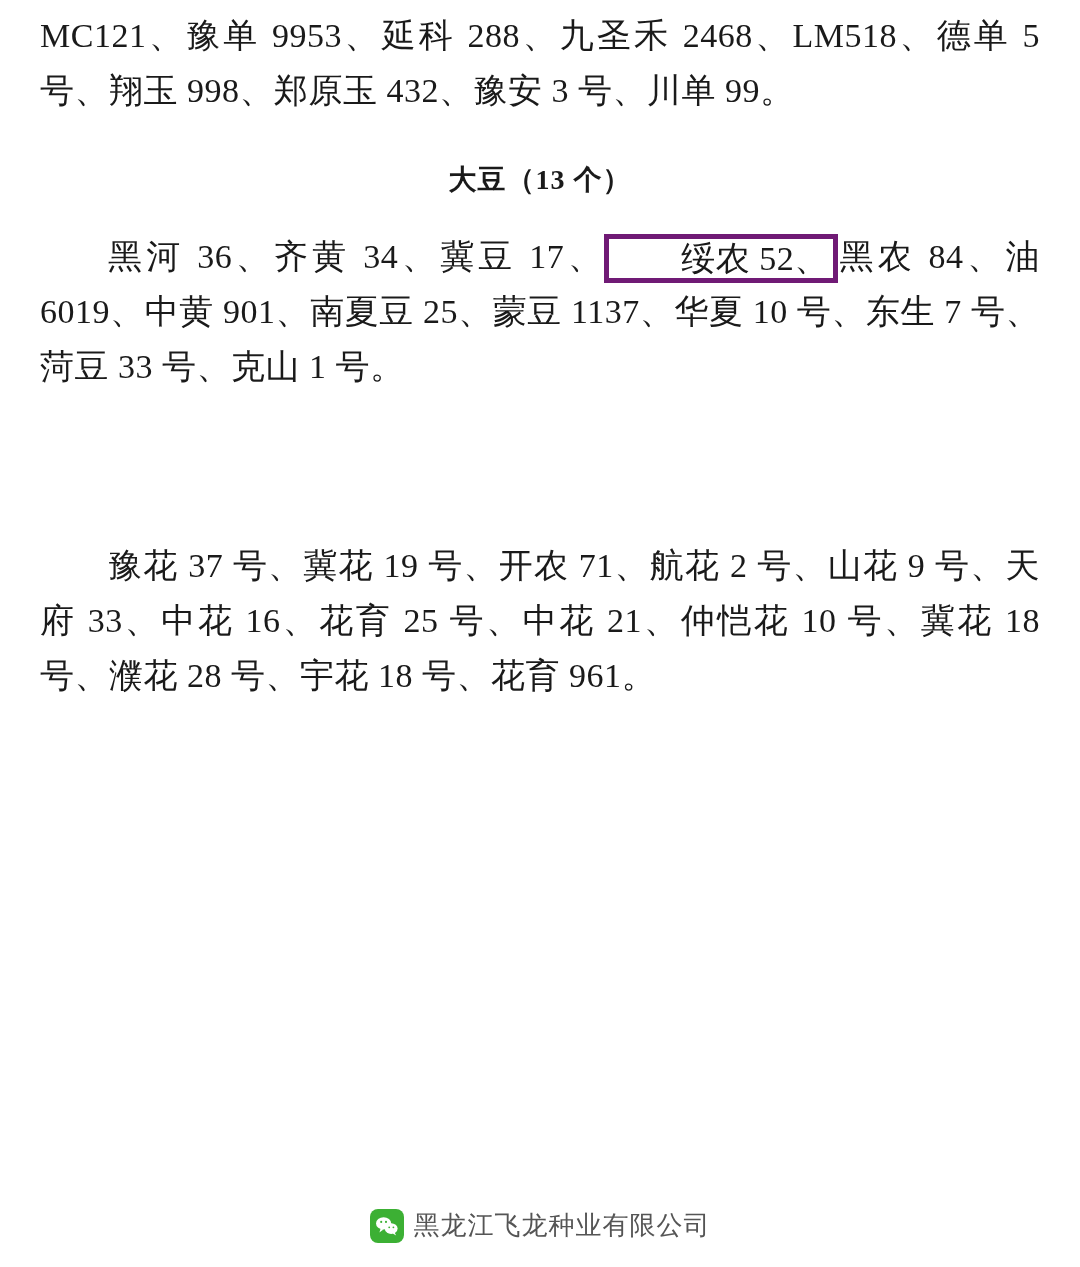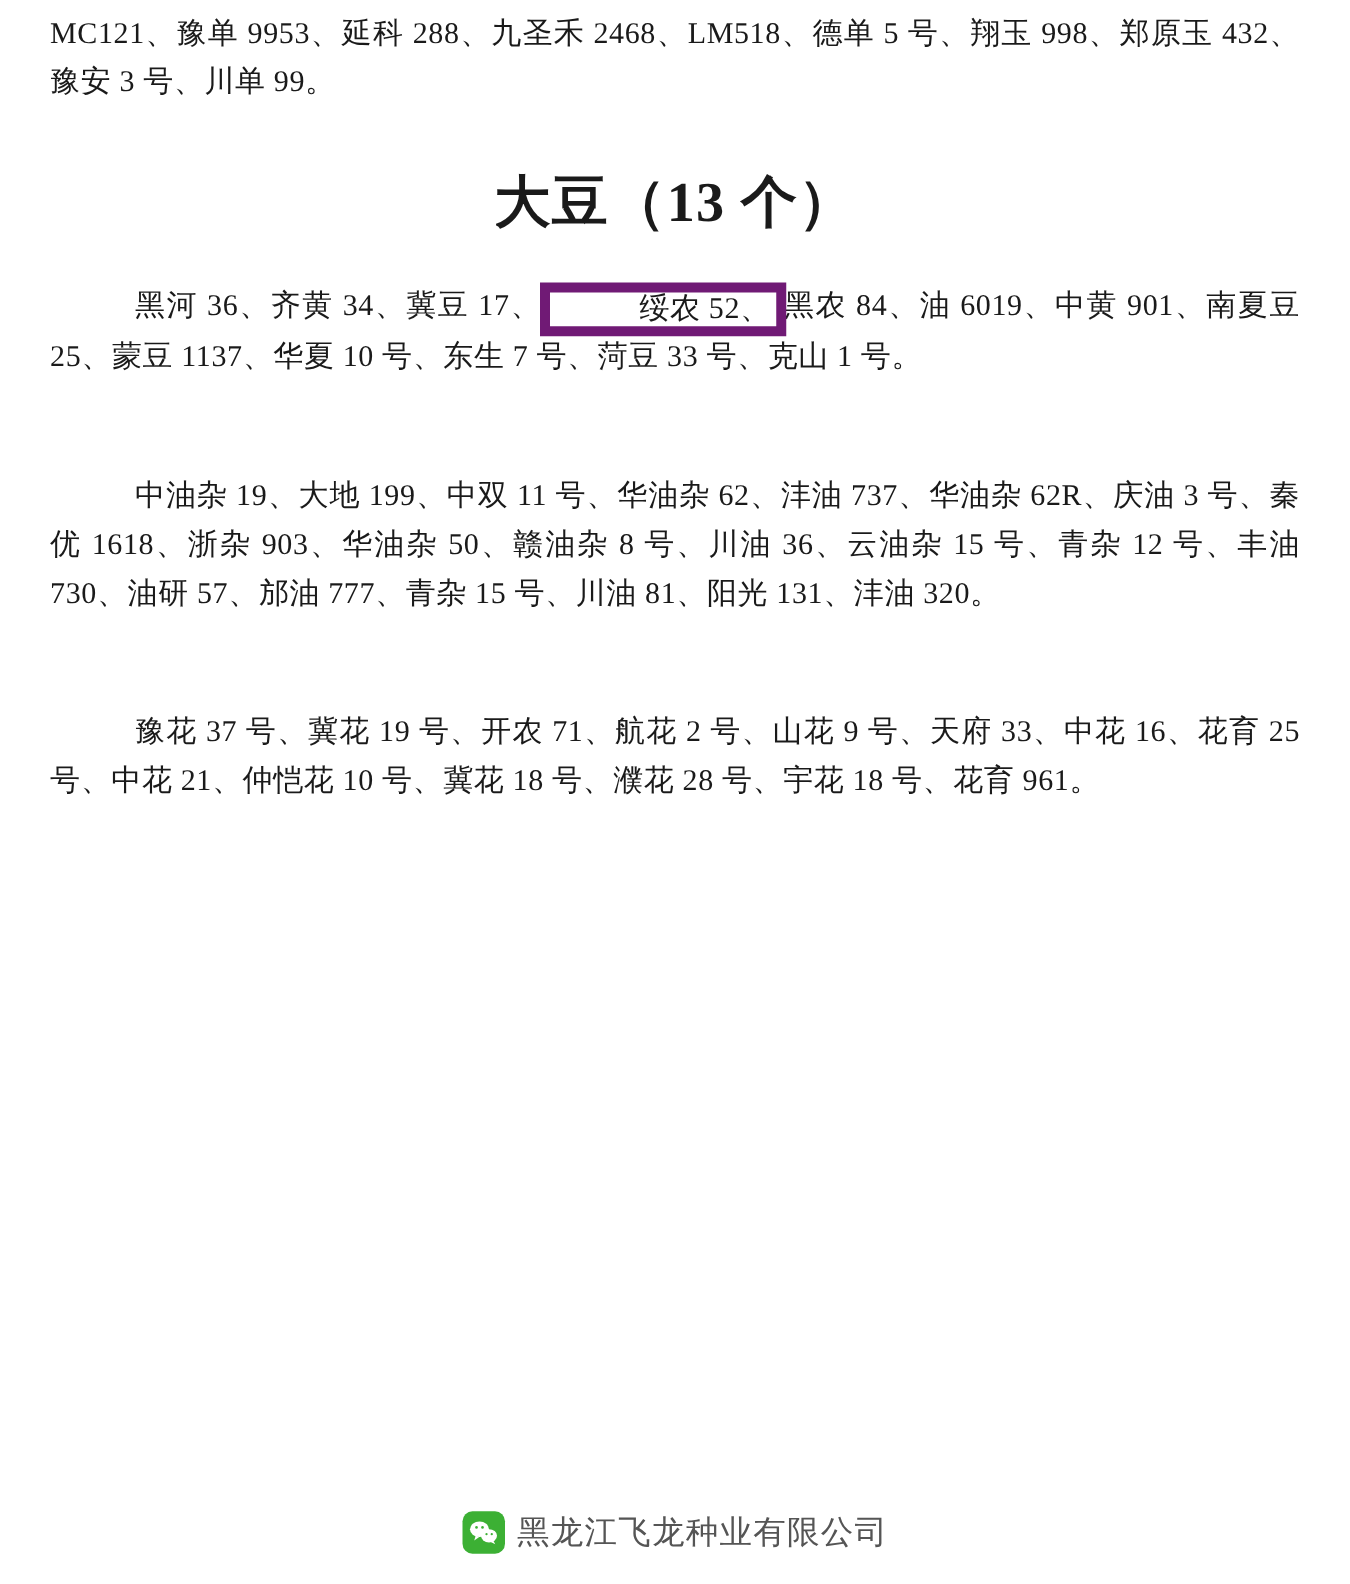--- a/index.html
+++ b/index.html
@@ -16,48 +16,48 @@
     overflow: hidden;
   }
   .page {
     width: 1080px;
     height: 1267px;
     box-sizing: border-box;
     padding: 0 40px;
     position: relative;
   }
   .para {
-    font-size: 24px;
+    font-size: 34px;
     line-height: 1.62;
     text-align: justify;
     text-justify: inter-ideograph;
     text-indent: 0;
     letter-spacing: 0.5px;
     margin: 0;
   }
   .para.indent {
     text-indent: 68px;
   }
   .section-title {
-    font-size: 45px;
+    font-size: 28px;
     font-weight: bold;
     text-align: center;
     line-height: 1.6;
     letter-spacing: 1px;
     margin: 0;
   }
   .gap-sm { height: 26px; }
   .gap-md { height: 40px; }
   .gap-lg { height: 46px; }
 
   .top-block { padding-top: 8px; }
 
   .highlight {
     display: inline-block;
-    border: 8px solid #701a75;
+    border: 5px solid #701a75;
     padding: 0 4px;
     margin: 0 -2px;
     line-height: 1.15;
     position: relative;
     top: 2px;
   }
 
   .footer {
     position: absolute;
     left: 0;
@@ -102,21 +102,20 @@
 
   <div class="gap-sm"></div>
 
   <p class="para indent"><span>黑河 36、齐黄 34、冀豆 17、</span><span class="highlight">绥农 52、</span><span>黑农 84、油 6019、中黄 901、南夏豆 25、蒙豆 1137、华夏 10 号、东生 7 号、菏豆 33 号、克山 1 号。</span></p>
 
   <div class="gap-lg"></div>
 
 
   <div class="gap-sm"></div>
 
-  <p class="para indent">中油杂 19、大地 199、中双 11 号、华油杂 62、沣油 737、华油杂 62R、庆油 3 号、秦优 1618、浙杂 903、华油杂 50、赣油杂 8 号、川油 36、云油杂 15 号、青杂 12 号、丰油 730、油研 57、邡油 777、青杂 15 号、川油 81、阳光 131、沣油 320。</p>
 
   <div class="gap-lg"></div>
 
 
   <div class="gap-sm"></div>
 
   <p class="para indent">豫花 37 号、冀花 19 号、开农 71、航花 2 号、山花 9 号、天府 33、中花 16、花育 25 号、中花 21、仲恺花 10 号、冀花 18 号、濮花 28 号、宇花 18 号、花育 961。</p>
 
   <div class="footer">
     <span class="wechat-icon">

